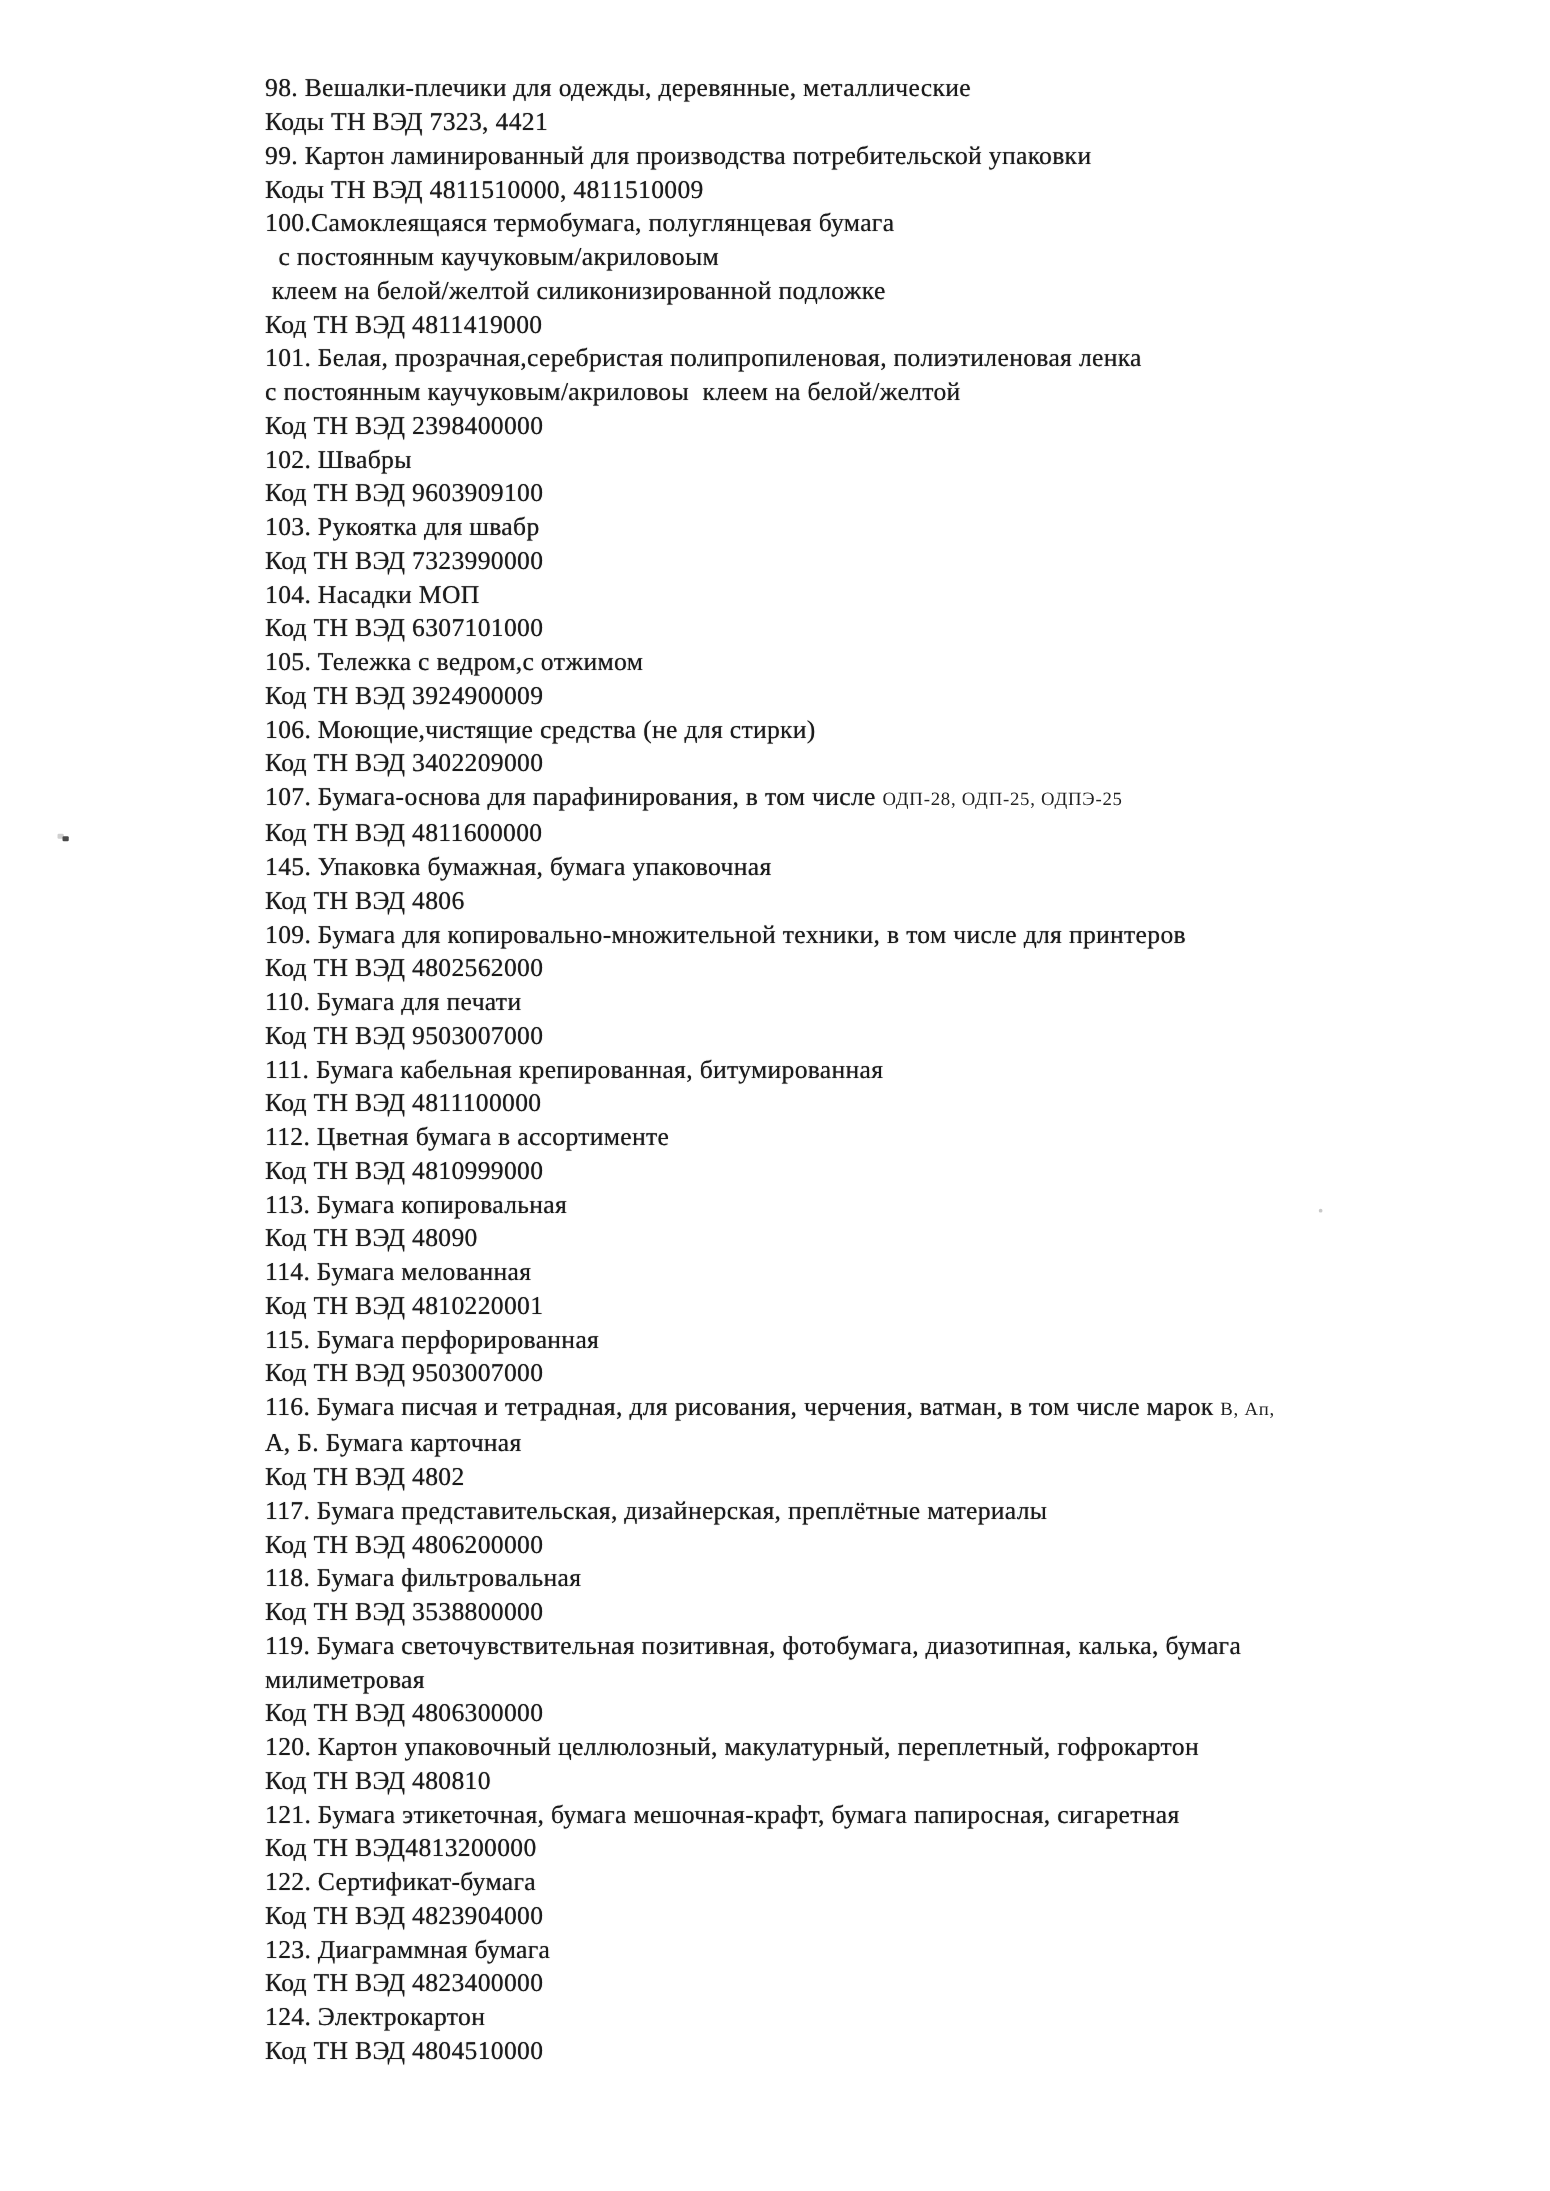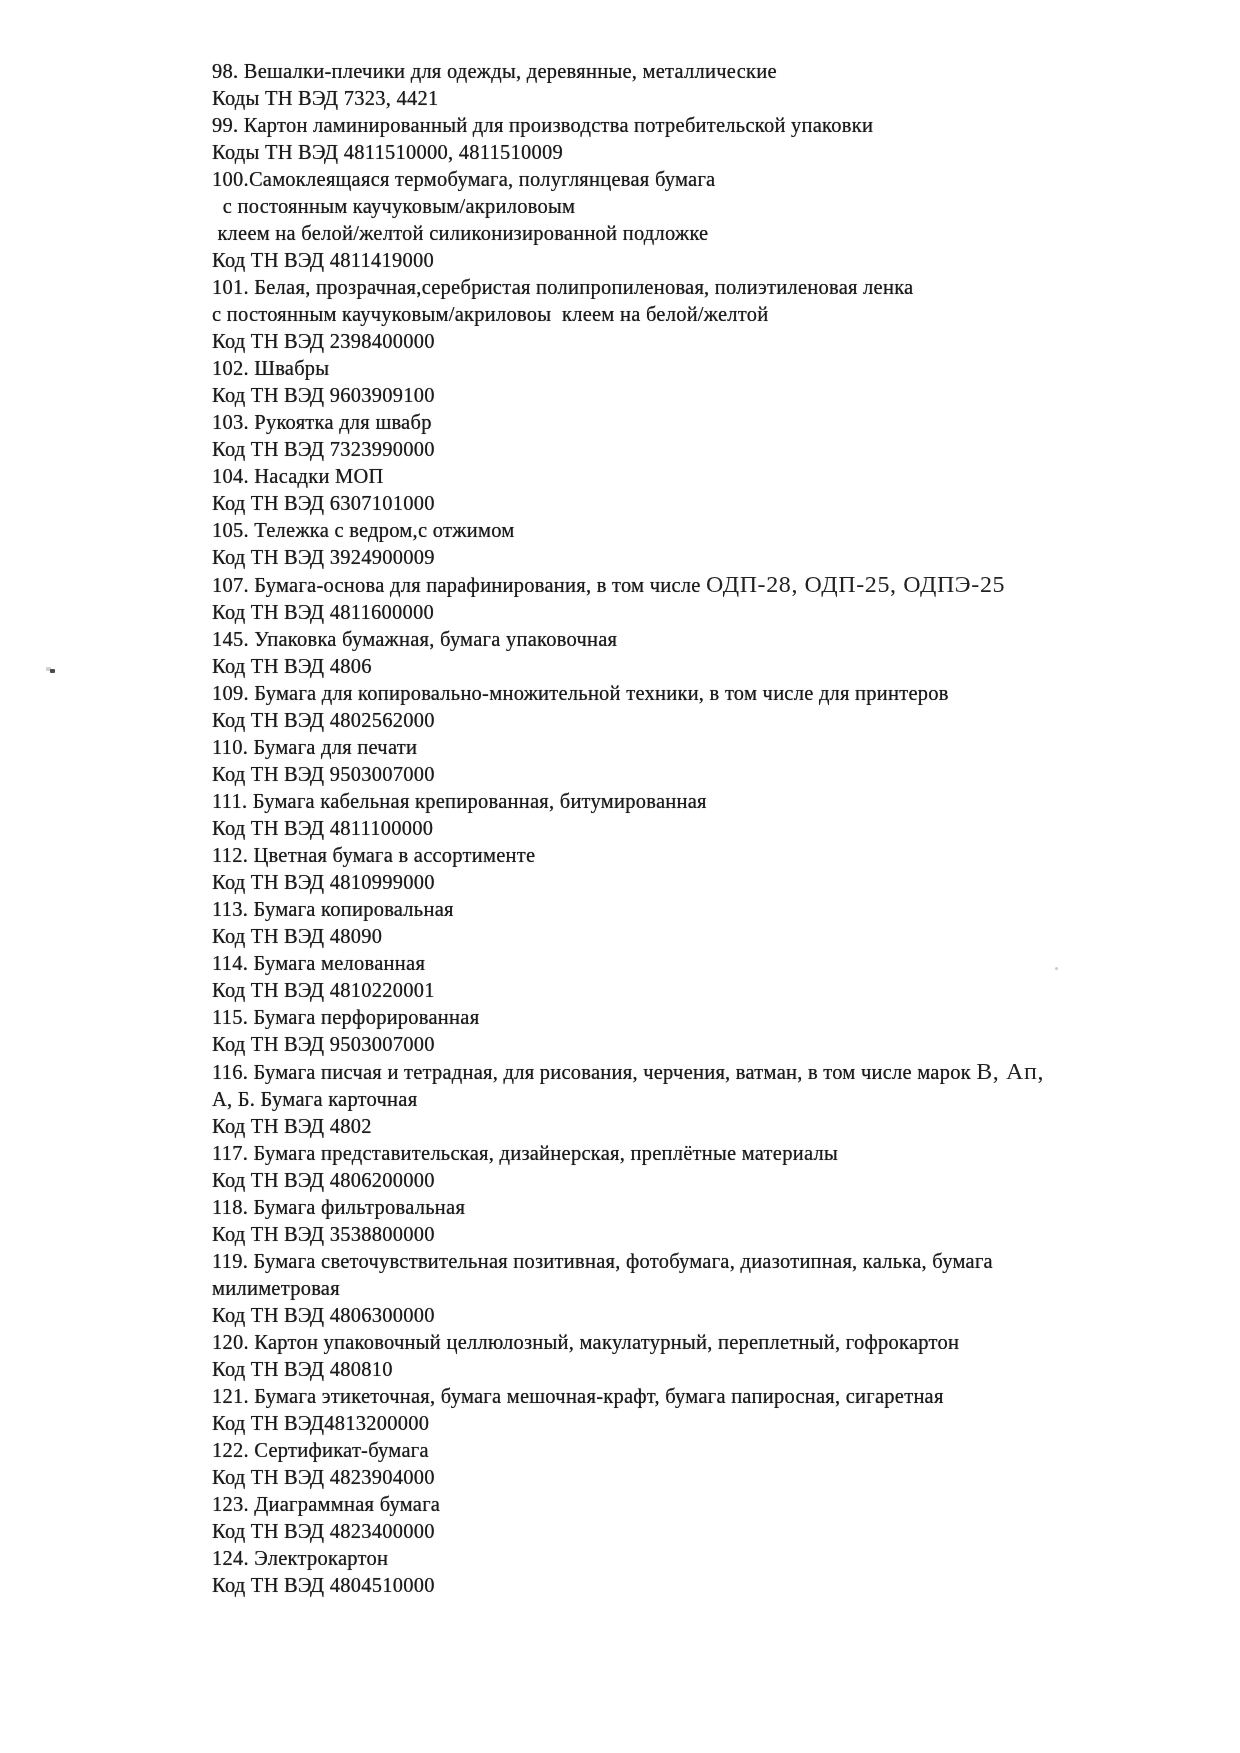--- a/index.html
+++ b/index.html
@@ -24,21 +24,21 @@
   }
   .line {
     white-space: pre;
     font-size: 20.5px;
     line-height: 27px;
     color: #1b1b1b;
     letter-spacing: 0.25px;
     text-shadow: 0 0 0.7px rgba(20,20,20,0.75);
   }
   .line .alt {
-    font-size: 24px;
+    font-size: 15px;
     letter-spacing: 0.6px;
     text-shadow: none;
     color: #222222;
   }
   .speck {
     position: absolute;
     border-radius: 50%;
   }
   .speck-dark {
     left: 50px;
@@ -74,20 +74,22 @@
       <div class="line"><span>с постоянным каучуковым/акриловоы  клеем на белой/желтой</span></div>
       <div class="line"><span>Код ТН ВЭД 2398400000</span></div>
       <div class="line"><span>102. Швабры</span></div>
       <div class="line"><span>Код ТН ВЭД 9603909100</span></div>
       <div class="line"><span>103. Рукоятка для швабр</span></div>
       <div class="line"><span>Код ТН ВЭД 7323990000</span></div>
       <div class="line"><span>104. Насадки МОП</span></div>
       <div class="line"><span>Код ТН ВЭД 6307101000</span></div>
       <div class="line"><span>105. Тележка с ведром,с отжимом</span></div>
       <div class="line"><span>Код ТН ВЭД 3924900009</span></div>
+      <div class="line"><span>106. Моющие,чистящие средства (не для стирки)</span></div>
+      <div class="line"><span>Код ТН ВЭД 3402209000</span></div>
       <div class="line"><span>107. Бумага-основа для парафинирования, в том числе </span><span class="alt">ОДП-28, ОДП-25, ОДПЭ-25</span></div>
       <div class="line"><span>Код ТН ВЭД 4811600000</span></div>
       <div class="line"><span>145. Упаковка бумажная, бумага упаковочная</span></div>
       <div class="line"><span>Код ТН ВЭД 4806</span></div>
       <div class="line"><span>109. Бумага для копировально-множительной техники, в том числе для принтеров</span></div>
       <div class="line"><span>Код ТН ВЭД 4802562000</span></div>
       <div class="line"><span>110. Бумага для печати</span></div>
       <div class="line"><span>Код ТН ВЭД 9503007000</span></div>
       <div class="line"><span>111. Бумага кабельная крепированная, битумированная</span></div>
       <div class="line"><span>Код ТН ВЭД 4811100000</span></div>

